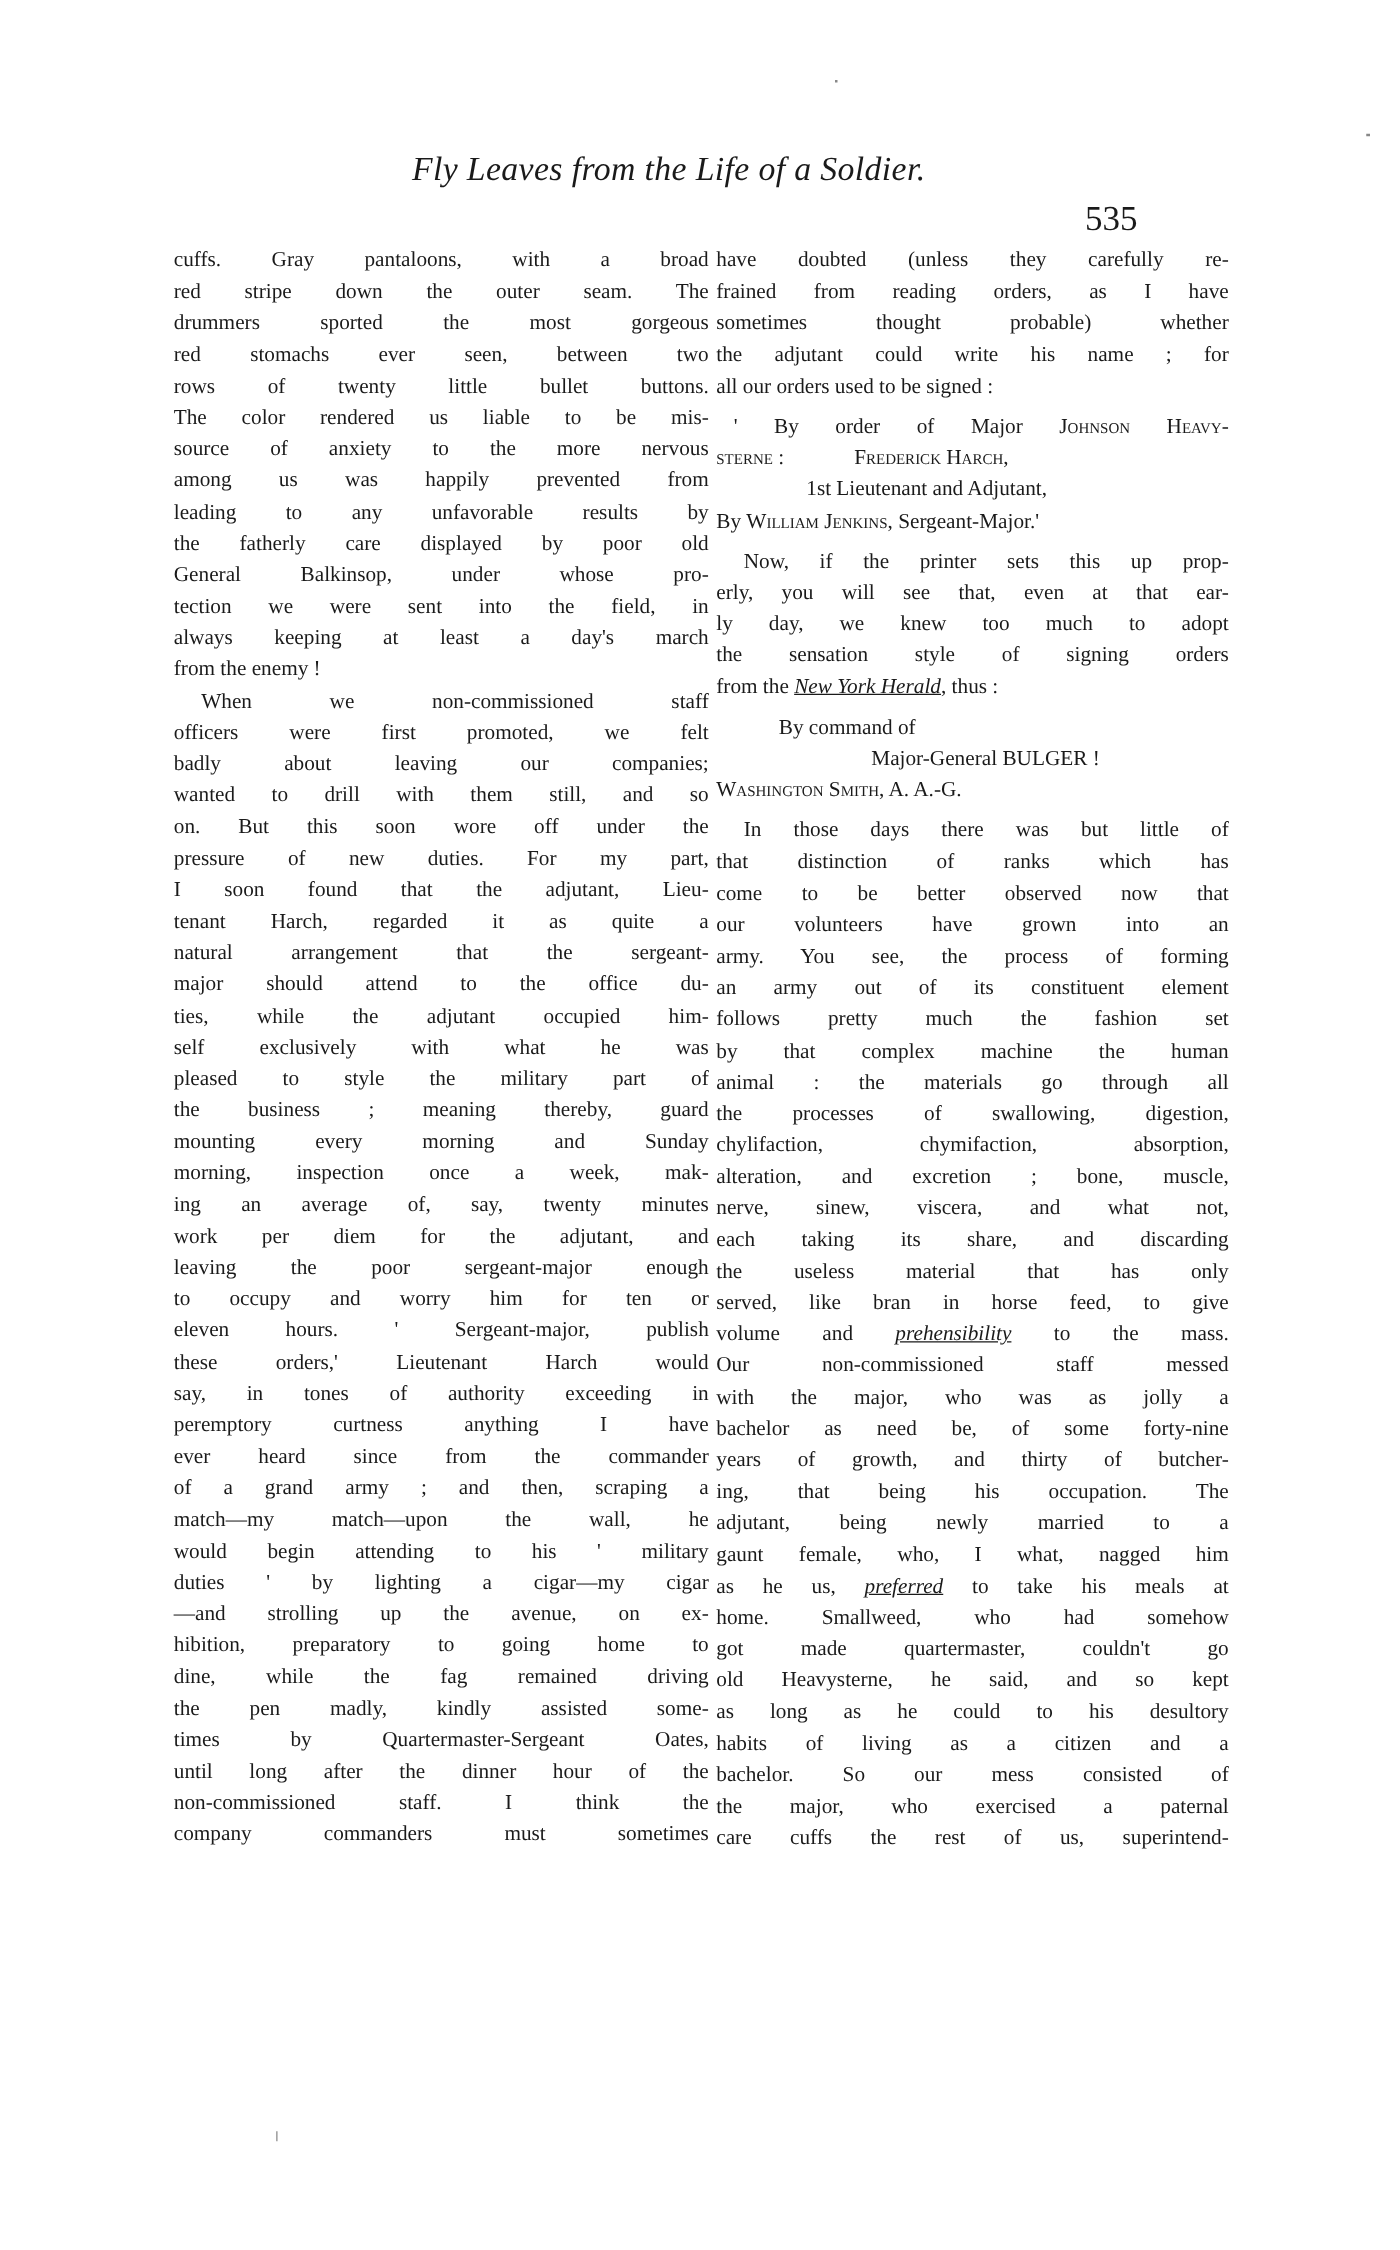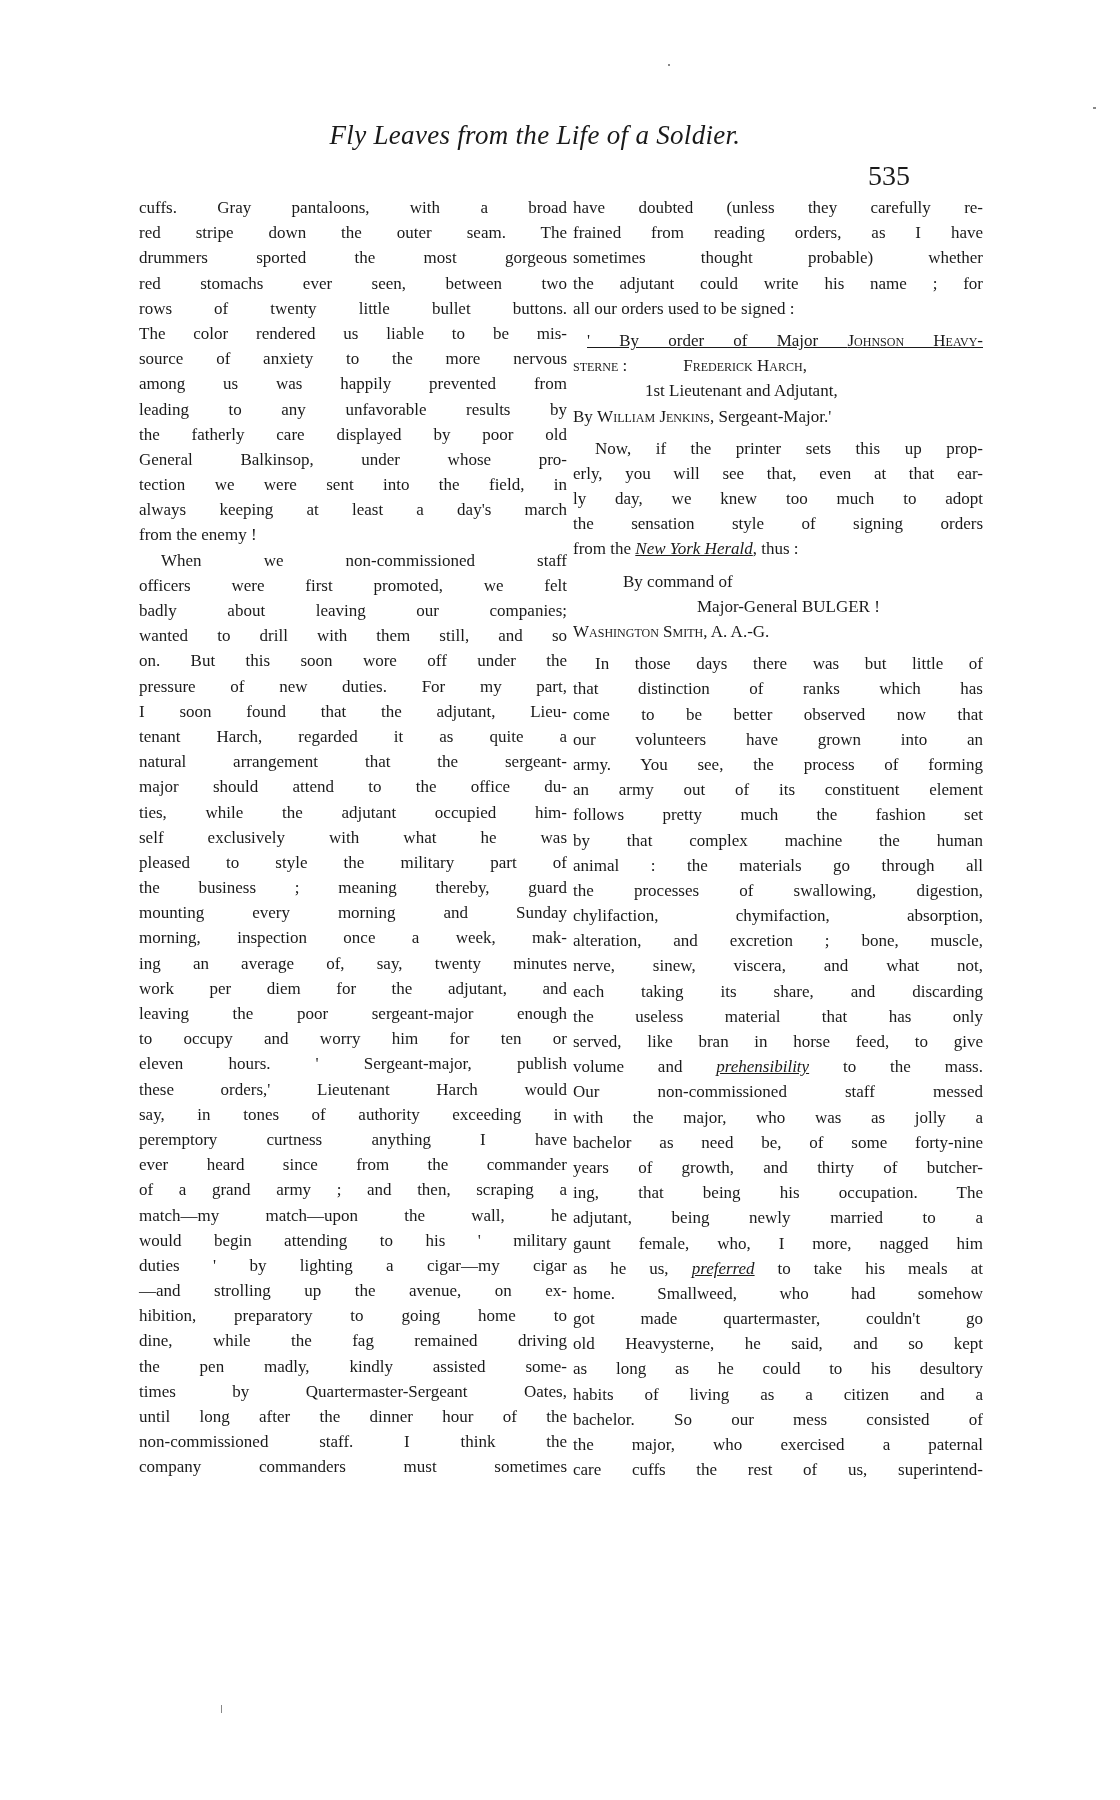--- a/index.html
+++ b/index.html
@@ -30,21 +30,21 @@
     .line {
       display: block; white-space: nowrap;
       text-align: justify; text-align-last: justify;
       height: 25.2px;
     }
     .line.last { text-align-last: left; }
     .line.indent { padding-left: 22px; }
     .sc { font-variant: small-caps; }
     .it { font-style: italic; text-decoration: underline; }
     .gap { height: 7px; }
-    .sig1 { padding-left: 14px; text-decoration: underline; }
+    .sig1 { padding-left: 14px; }
     .sig-indent { padding-left: 72px; text-align-last: left; }
     .sig-cmd { padding-left: 50px; text-align-last: left; }
     .sig-maj { padding-left: 124px; text-align-last: left; }
     .mark { position: absolute; background: #888; }
   </style>
 </head>
 <body>
 
 <div class="page">
 
@@ -151,21 +151,21 @@
     <span class="line">each taking its share, and discarding</span>
     <span class="line">the useless material that has only</span>
     <span class="line">served, like bran in horse feed, to give</span>
     <span class="line"><span>volume and </span><span class="it">prehensibility</span><span> to the mass.</span></span>
     <span class="line">Our non-commissioned staff messed</span>
     <span class="line">with the major, who was as jolly a</span>
     <span class="line">bachelor as need be, of some forty-nine</span>
     <span class="line">years of growth, and thirty of butcher-</span>
     <span class="line">ing, that being his occupation.  The</span>
     <span class="line">adjutant, being newly married to a</span>
-    <span class="line">gaunt female, who, I more, nagged him</span>
+    <span class="line">gaunt female, who, I what, nagged him</span>
     <span class="line"><span>as he us, </span><span class="it">preferred</span><span> to take his meals at</span></span>
     <span class="line">home.  Smallweed, who had somehow</span>
     <span class="line">got made quartermaster, couldn't go</span>
     <span class="line">old Heavysterne, he said, and so kept</span>
     <span class="line">as long as he could to his desultory</span>
     <span class="line">habits of living as a citizen and a</span>
     <span class="line">bachelor.  So our mess consisted of</span>
     <span class="line">the major, who exercised a paternal</span>
     <span class="line">care cuffs the rest of us, superintend-</span>
   </div>

